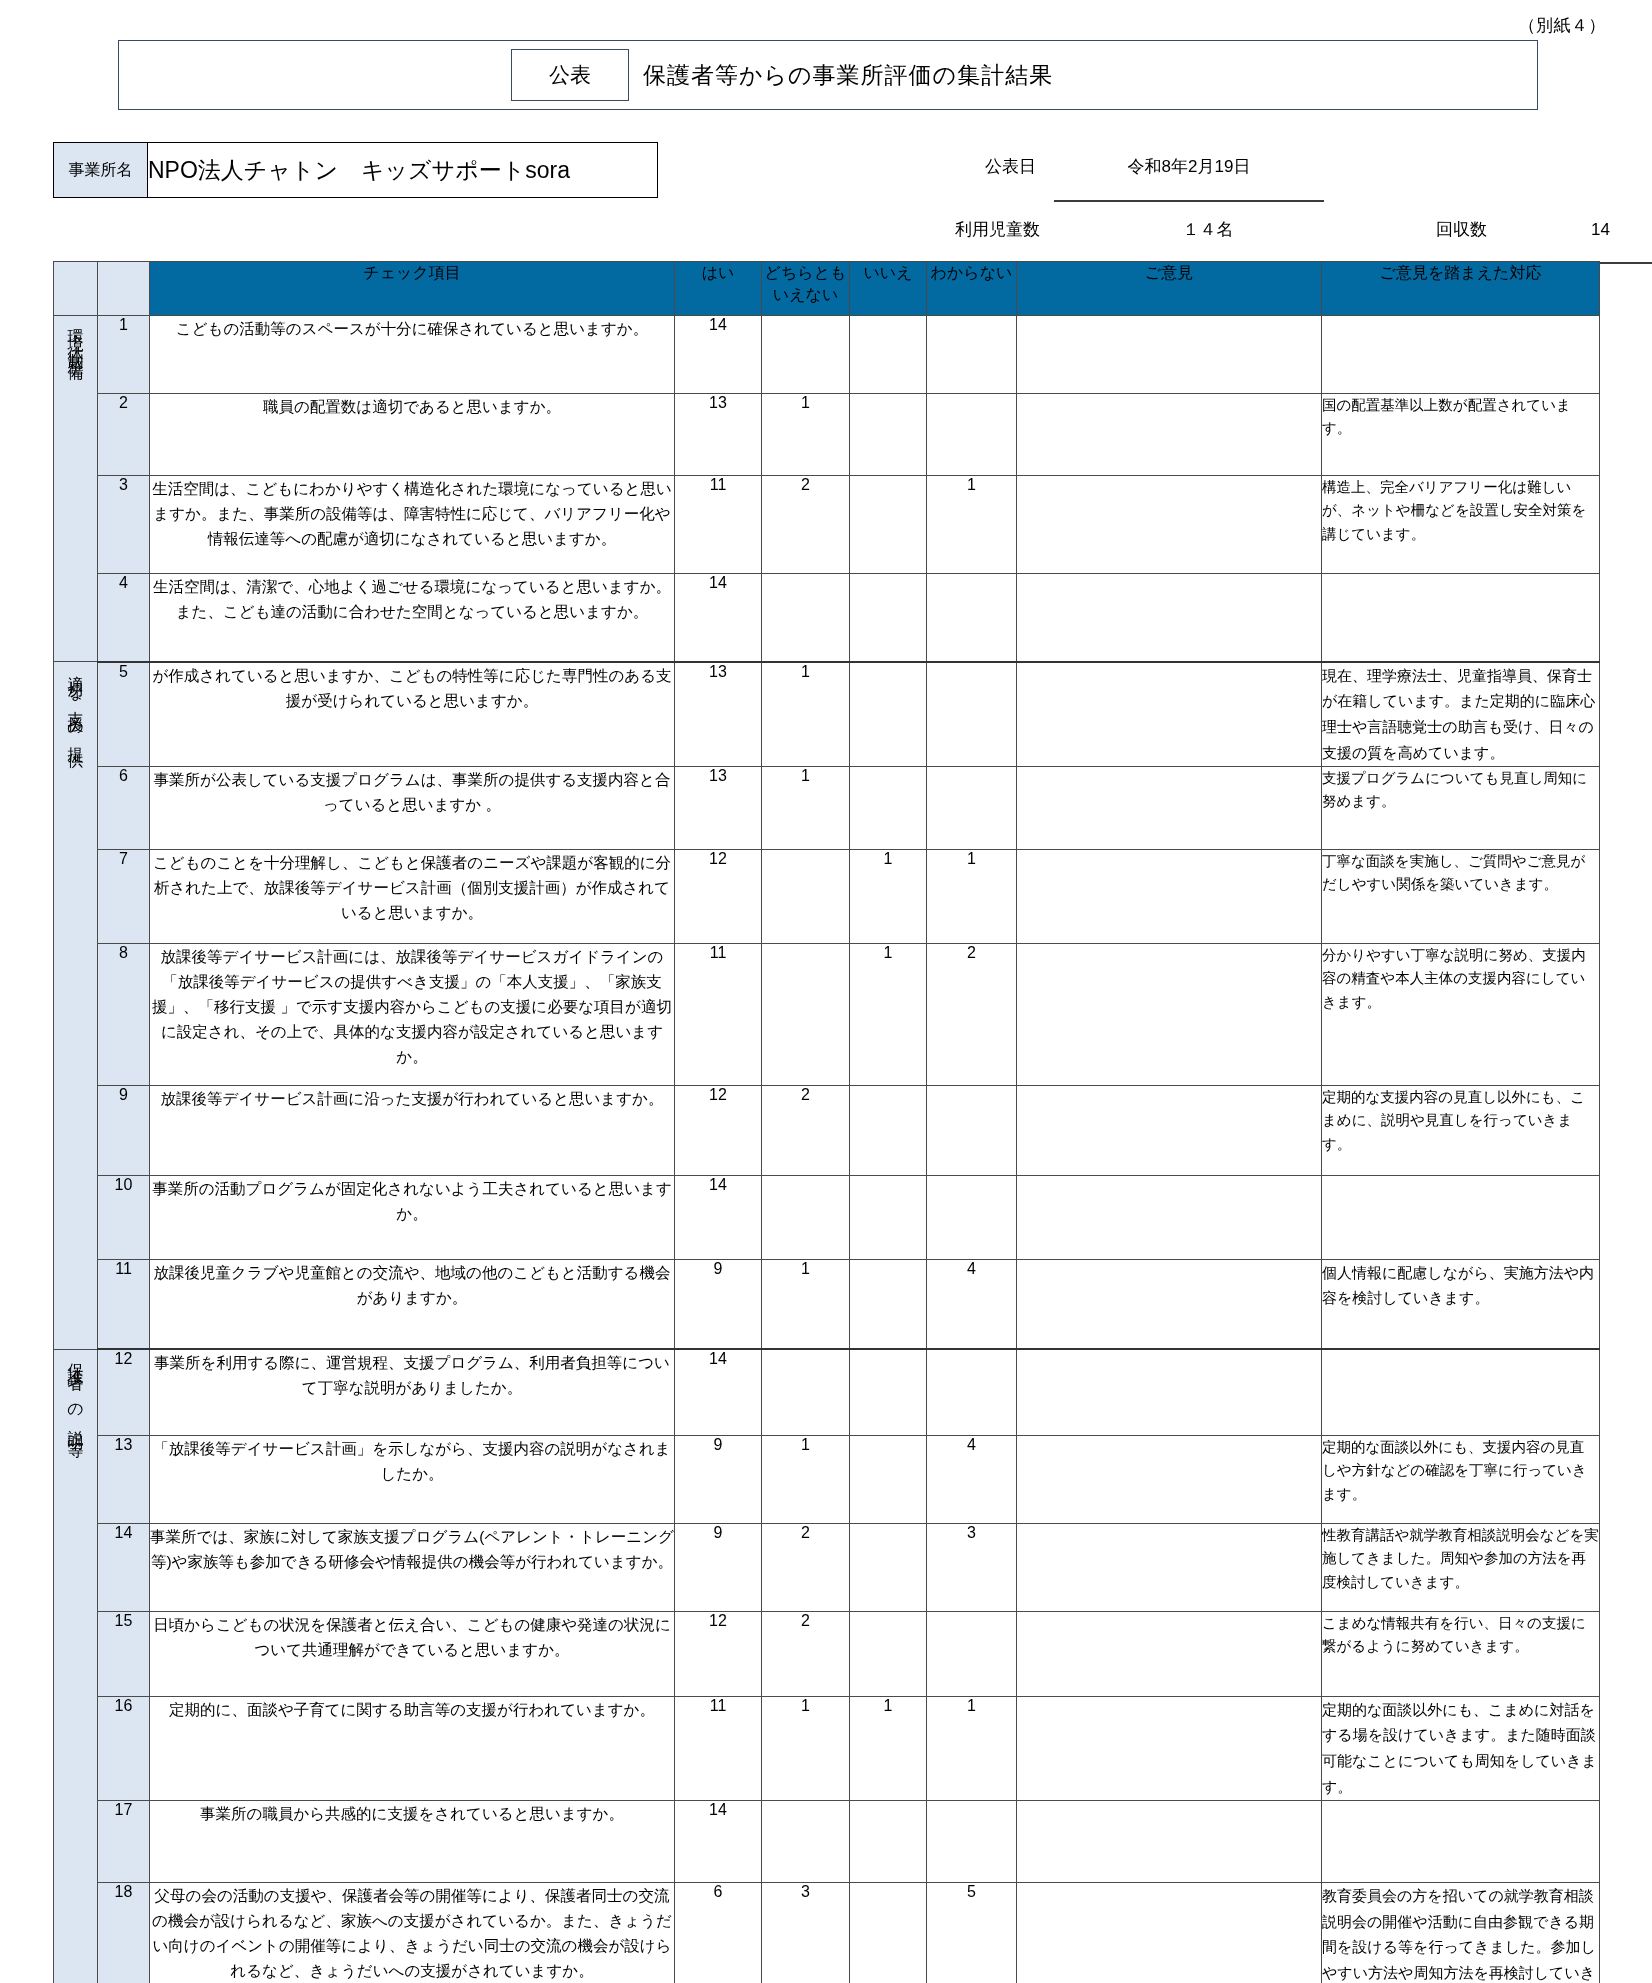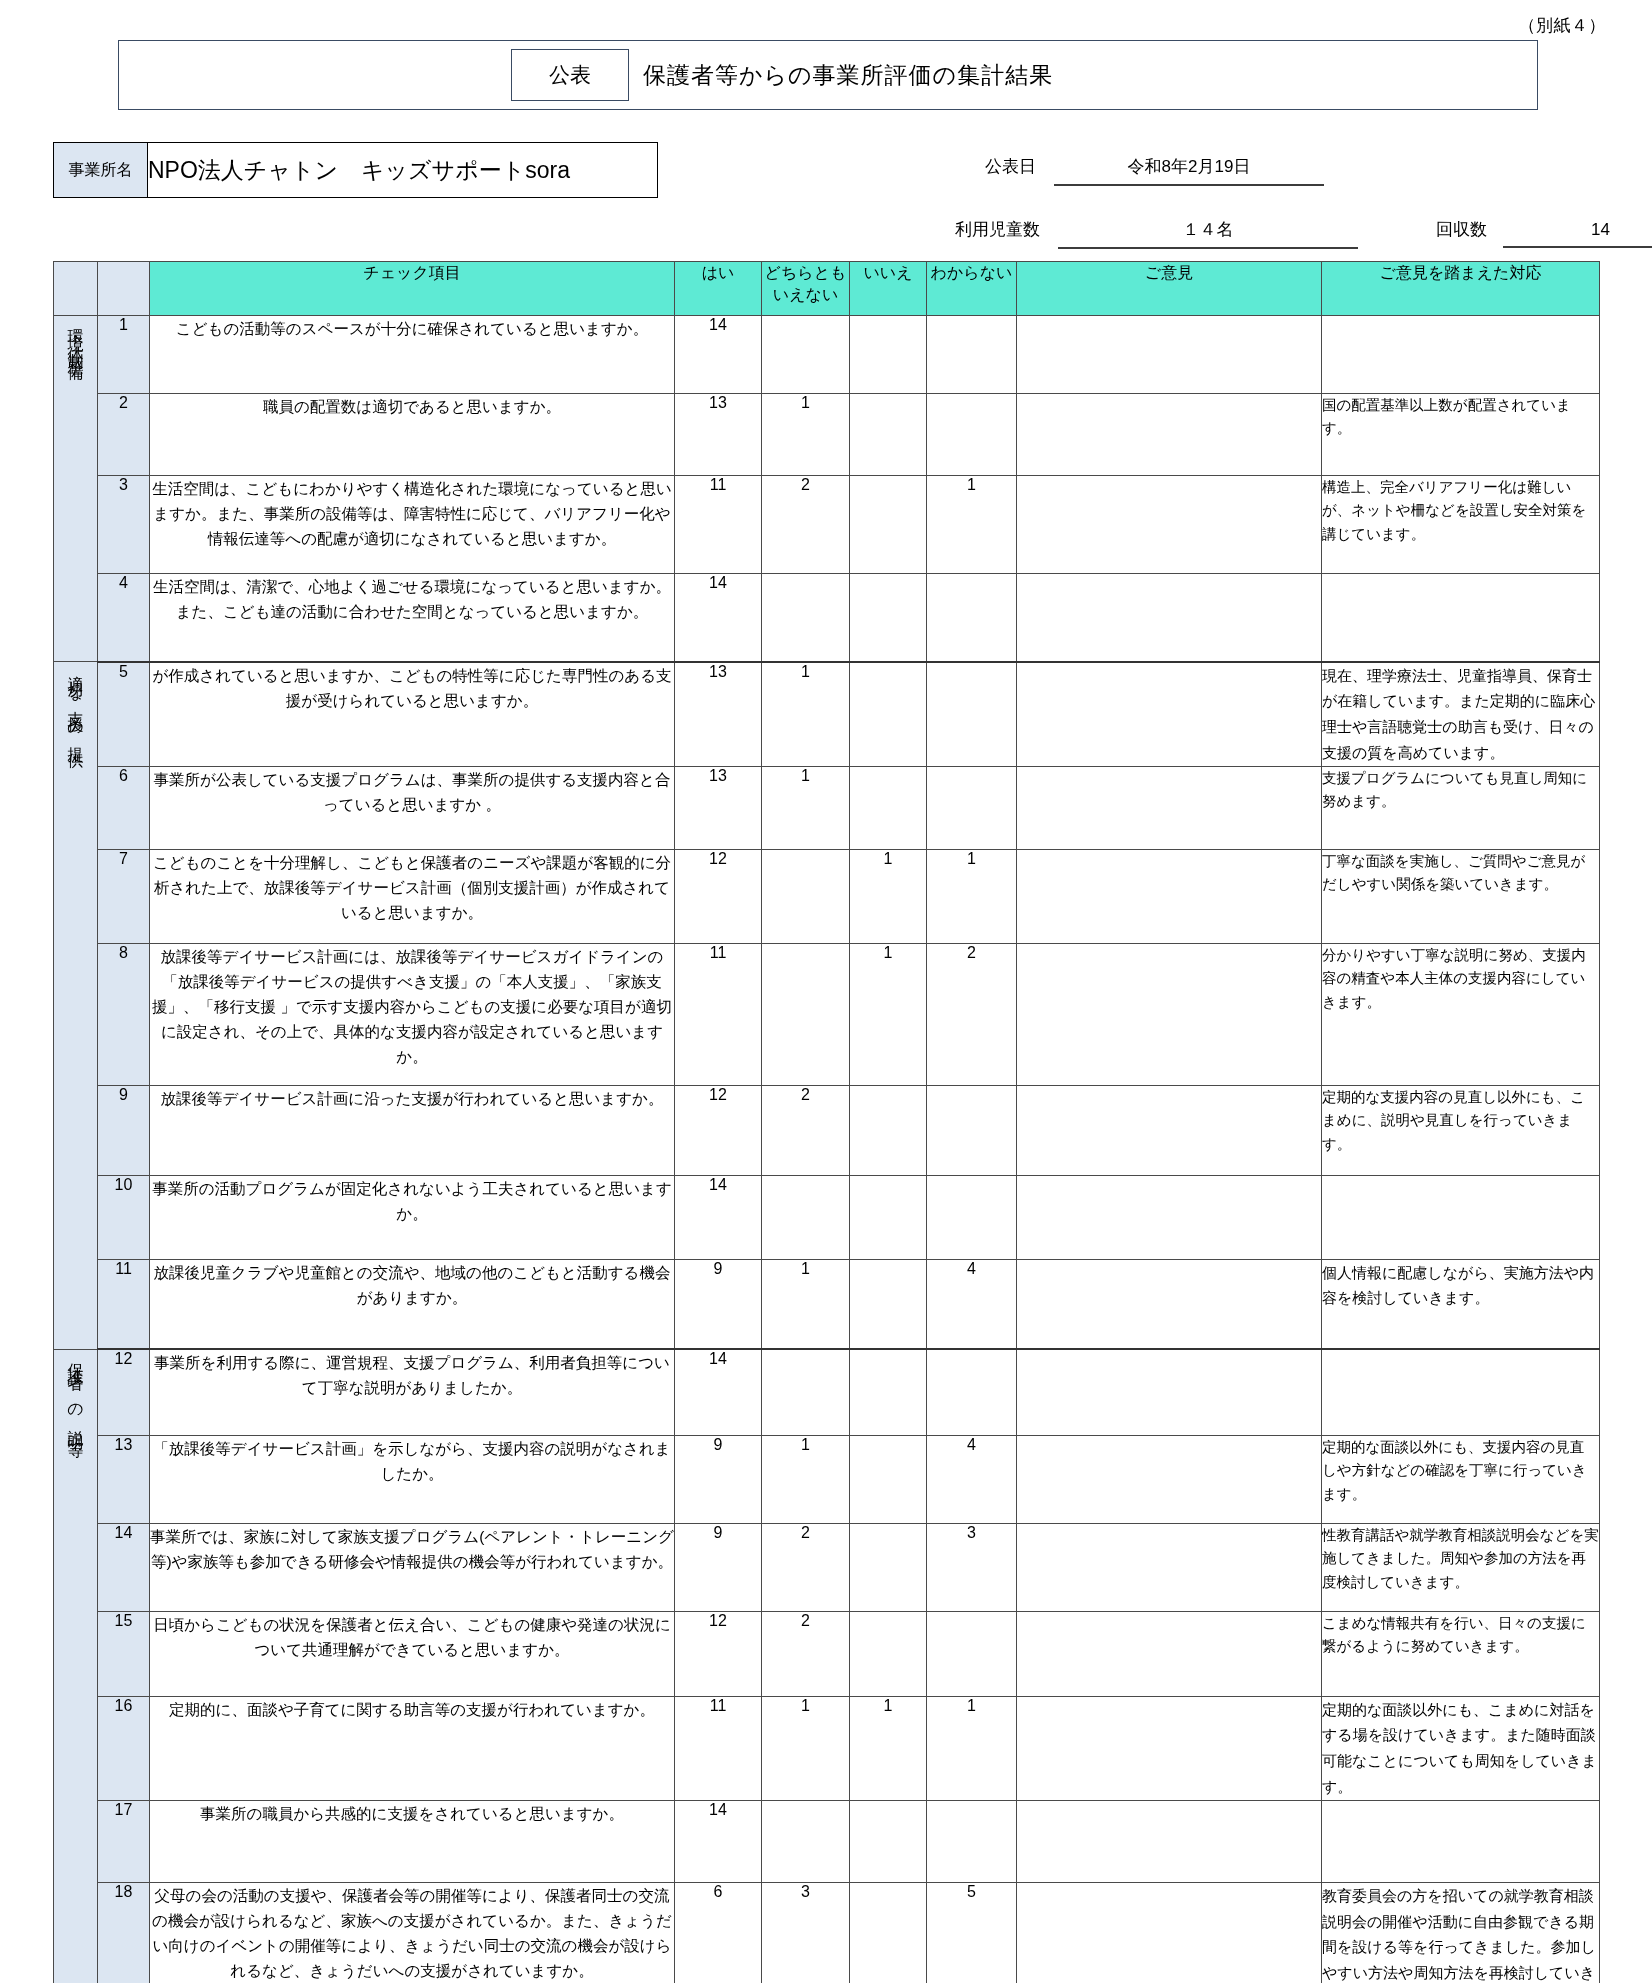--- a/index.html
+++ b/index.html
@@ -90,21 +90,21 @@
   .meta {
     position: absolute;
     font-size: 17px;
     white-space: nowrap;
   }
   .meta-label { display: inline-block; }
   .meta-underline {
     display: inline-block;
     border-bottom: 2px solid #3c3c3c;
     text-align: center;
-    padding-bottom: 6px;
+    padding-bottom: 22px;
   }
 
   #pubdate-row { left: 985px; top: 155px; }
   #pubdate-row .meta-underline { width: 270px; margin-left: 18px; }
 
   #counts-row { left: 955px; top: 218px; }
   #counts-row .u1 { width: 300px; margin-left: 18px; }
   #counts-row .lbl2 { margin-left: 78px; }
   #counts-row .u2 { width: 195px; margin-left: 16px; }
 
@@ -127,21 +127,21 @@
   table.survey col.c-opin { width: 305px; }
   table.survey col.c-resp { width: 278px; }
 
   table.survey th, table.survey td {
     border: 1px solid #4a4a4a;
     vertical-align: top;
     padding: 0;
   }
 
   thead th {
-    background: #5eead4;
+    background: #0369a1;
     height: 54px;
     font-weight: normal;
     font-size: 16px;
     vertical-align: middle;
     text-align: center;
     line-height: 1.35;
     border-bottom: 2px solid #333;
   }
   thead th.blank { background: #dce6f2; }
 

